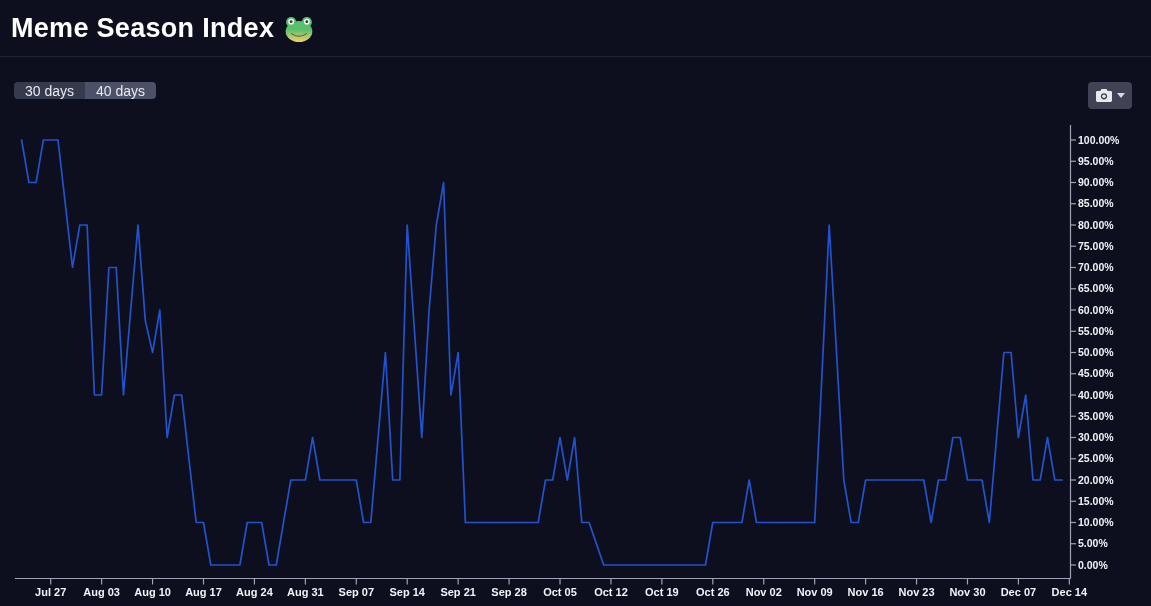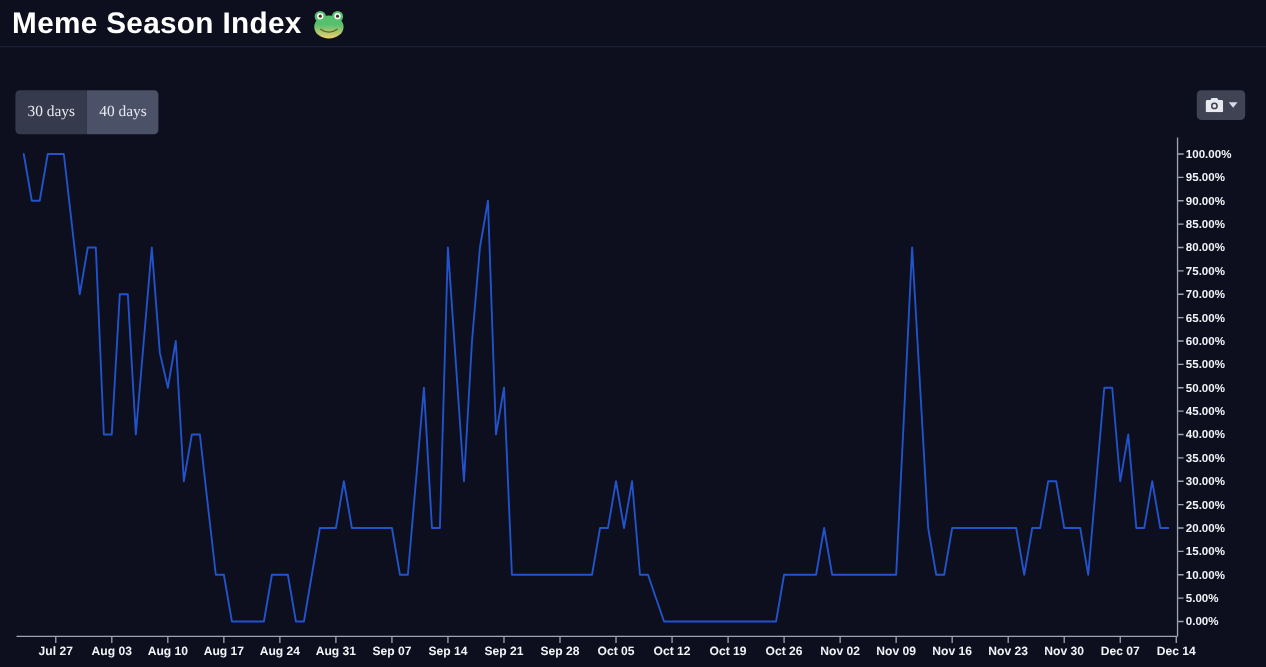--- a/index.html
+++ b/index.html
@@ -2,34 +2,34 @@
 <html><head>
 <meta charset="utf-8">
 <style>
   html,body{margin:0;padding:0;}
   body{
     width:1151px;height:606px;position:relative;overflow:hidden;
     background:#0d0f1e;color:#fff;
     font-family:"Liberation Sans",sans-serif;
   }
   .header{
-    position:absolute;top:0;left:0;width:100%;height:43px;
+    position:absolute;top:0;left:0;width:100%;height:57px;
     border-bottom:1px solid #1f2338;
     display:flex;align-items:center;box-sizing:border-box;padding-left:11px;
   }
   .title{
     font-size:27px;font-weight:800;letter-spacing:.3px;
     display:flex;align-items:center;gap:10px;white-space:nowrap;
   }
   .frog{width:30px;height:28px;margin-top:2px;}
   .controls{position:absolute;top:82px;left:14px;display:flex;z-index:3;}
   .range-btn{
-    height:40px;padding:0 11px;display:flex;align-items:center;
+    height:17px;padding:0 11px;display:flex;align-items:center;
     font-size:14px;color:#e9eaf0;background:#353b4d;border:none;cursor:pointer;
-    font-family:Liberation Serif, serif;
+    font-family:Liberation Sans, sans-serif;
   }
   .range-btn.first{border-radius:4px 0 0 4px;}
   .range-btn.active{background:#4b5166;border-radius:0 4px 4px 0;}
   .camera-btn{
     position:absolute;top:82px;left:1088px;width:44px;height:27px;z-index:3;
     background:#3f4354;border:none;border-radius:4px;cursor:pointer;
     display:flex;align-items:center;justify-content:center;gap:5px;
   }
   .caret-down{
     width:0;height:0;border-left:4px solid transparent;

